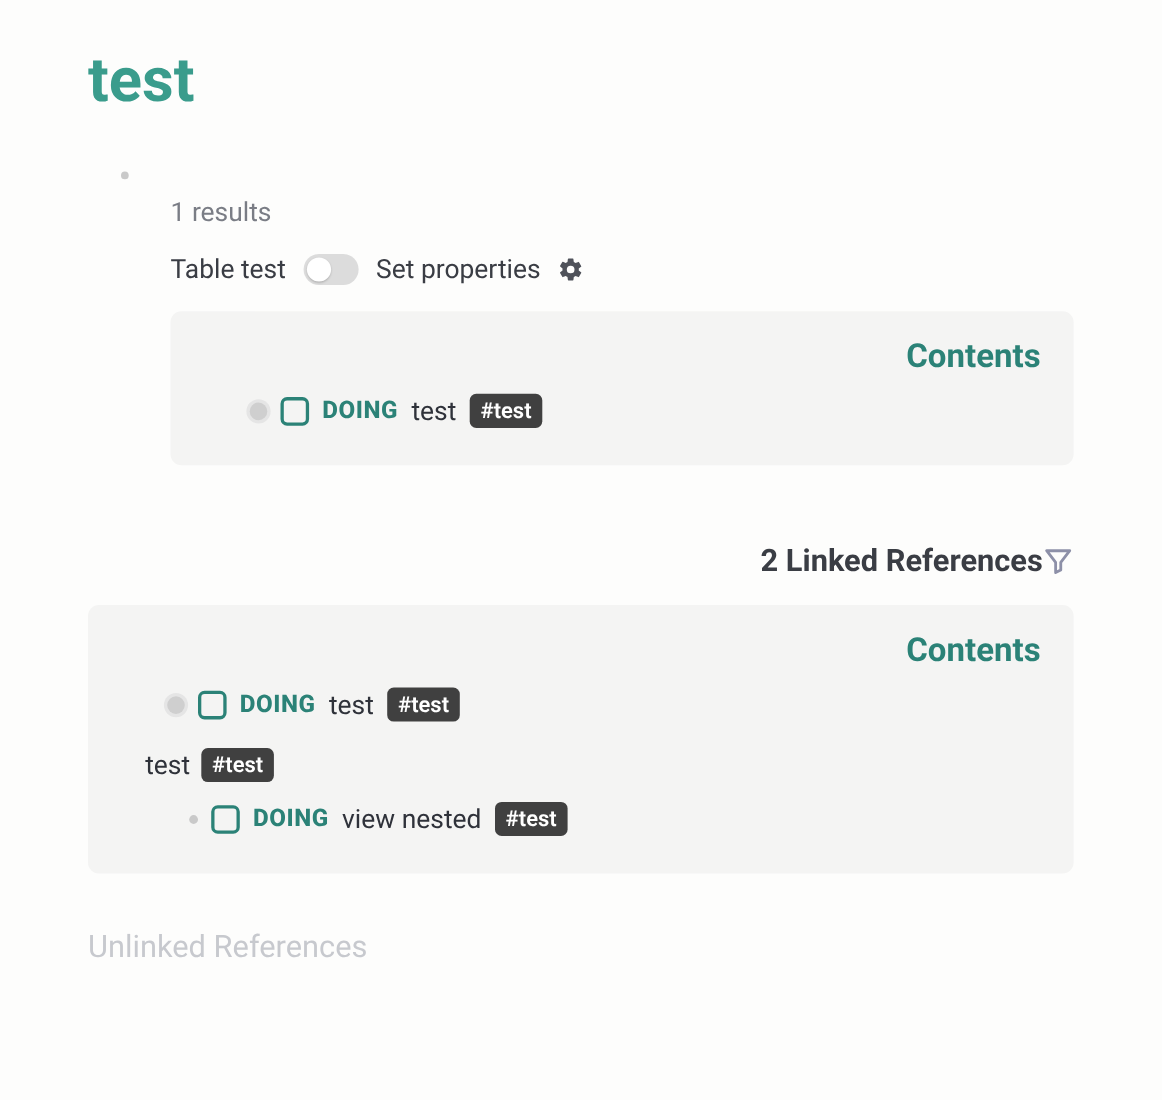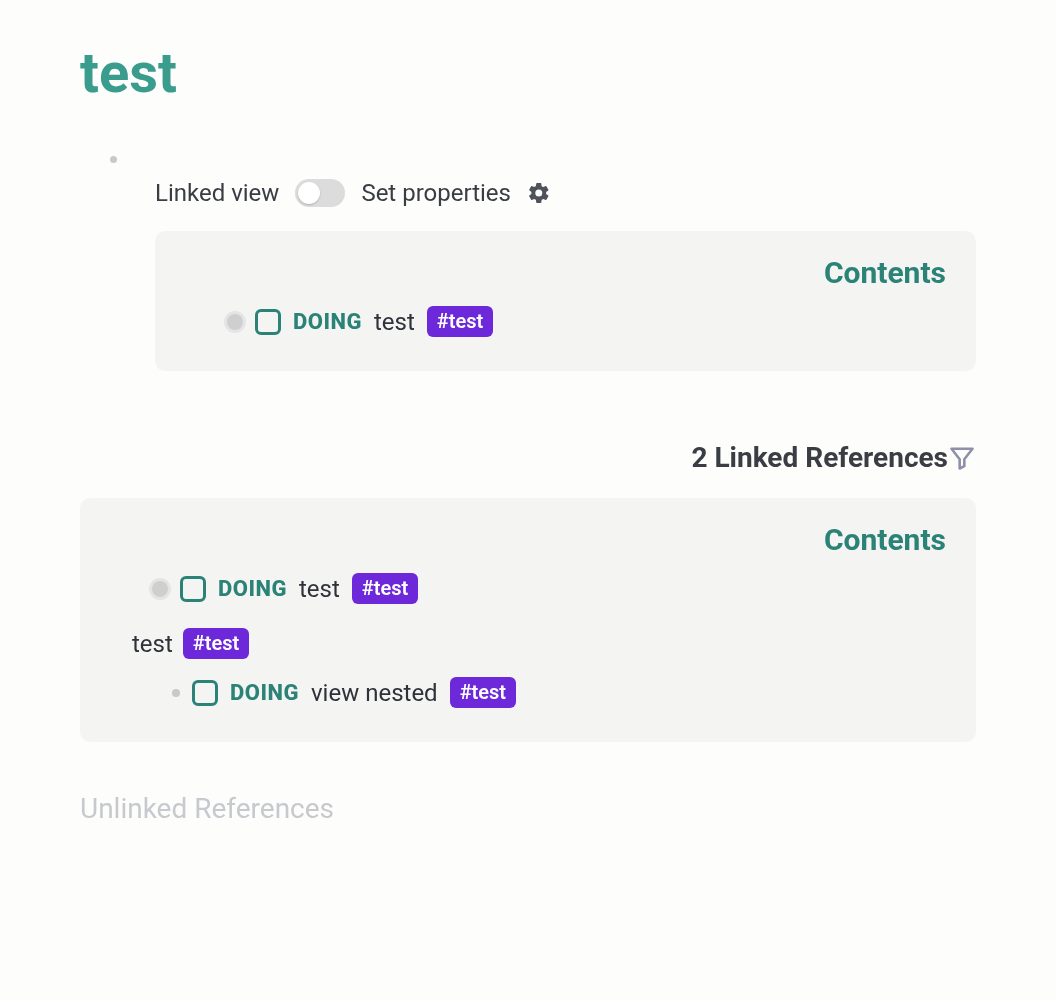--- a/index.html
+++ b/index.html
@@ -114,21 +114,21 @@
   .status {
     color: #2b8277;
     font-weight: 800;
     letter-spacing: 0.5px;
     font-size: 22px;
   }
   .block-text {
     color: #2f323a;
   }
   .tag {
-    background: #6d28d9;
+    background: #404040;
     color: #ffffff;
     border-radius: 6px;
     padding: 3px 10px 4px 10px;
     font-size: 20px;
     font-weight: 600;
   }
   .linked-refs-header {
     display: flex;
     align-items: center;
     justify-content: flex-end;
@@ -158,23 +158,24 @@
   }
 </style>
 </head>
 <body>
 
 <h1 class="page-title">test</h1>
 
 <div class="query-block">
   <span class="outer-bullet"></span>
   <div class="results-area">
+    <div class="results-count">1 results</div>
 
     <div class="controls-row">
-      <span>Linked view</span>
+      <span>Table test</span>
       <div class="toggle">
         <div class="toggle-knob"></div>
       </div>
       <span>Set properties</span>
       <span class="gear-icon">
         <svg width="24" height="24" viewBox="0 0 24 24" fill="#4f525a">
           <path d="M19.14,12.94a7.07,7.07,0,0,0,.05-.94,7.07,7.07,0,0,0-.05-.94l2.11-1.65a.5.5,0,0,0,.12-.64l-2-3.46a.5.5,0,0,0-.61-.22l-2.49,1a7,7,0,0,0-1.62-.94l-.38-2.65A.5.5,0,0,0,13.77,2H9.77a.5.5,0,0,0-.5.42L8.89,5.07a7,7,0,0,0-1.62.94l-2.49-1a.5.5,0,0,0-.61.22l-2,3.46a.5.5,0,0,0,.12.64L4.4,11.06a7.07,7.07,0,0,0-.05.94,7.07,7.07,0,0,0,.05.94L2.29,14.59a.5.5,0,0,0-.12.64l2,3.46a.5.5,0,0,0,.61.22l2.49-1a7,7,0,0,0,1.62.94l.38,2.65a.5.5,0,0,0,.5.42h4a.5.5,0,0,0,.5-.42l.38-2.65a7,7,0,0,0,1.62-.94l2.49,1a.5.5,0,0,0,.61-.22l2-3.46a.5.5,0,0,0-.12-.64ZM11.77,15.5A3.5,3.5,0,1,1,15.27,12,3.5,3.5,0,0,1,11.77,15.5Z"></path>
         </svg>
       </span>
     </div>

